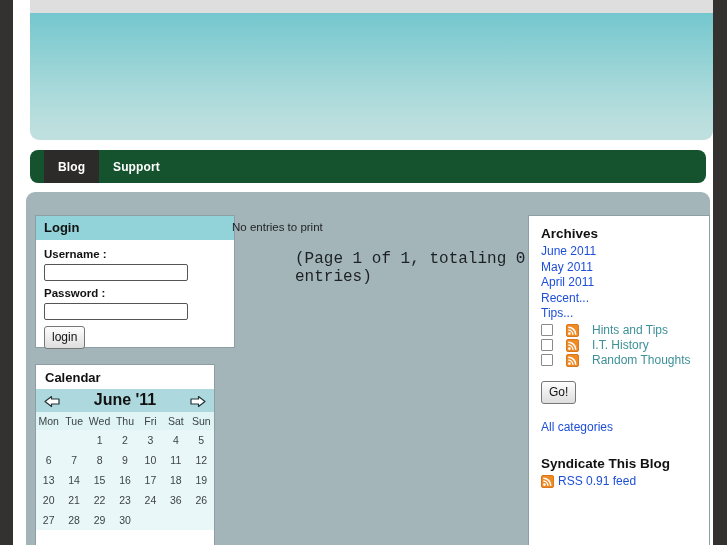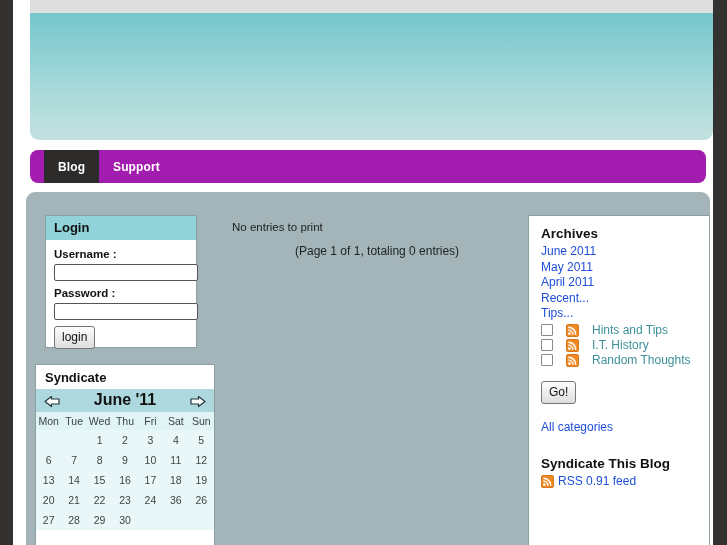--- a/index.html
+++ b/index.html
@@ -41,21 +41,21 @@
     width: 683px; height: 127px;
     border-radius: 0 0 9px 9px;
     background: linear-gradient(to bottom, #74c7ce 0%, #8ccfd3 28%, #a8d9da 60%, #bcdfde 88%, #bfe0df 100%);
   }
 
   
   .navbar {
     position: absolute;
     left: 17px; top: 150px;
     width: 676px; height: 33px;
-    background: #a21caf;
+    background: #14532d;
     border-radius: 8px;
   }
   .nav-items { display: flex; height: 100%; padding-left: 14px; }
   .nav-item {
     display: flex; align-items: center;
     padding: 0 14px;
     color: #ffffff;
     font-size: 12px;
     font-weight: bold;
     letter-spacing: .1px;
@@ -74,21 +74,21 @@
   }
 
   
   .box {
     position: absolute;
     background: #ffffff;
     border: 1px solid #8d9fa4;
   }
 
   
-  #login-box { left: 19px; top: 23px; width: 152px; height: 133px; }
+  #login-box { left: 9px; top: 23px; width: 200px; height: 133px; }
   .login-head {
     background: #92d3da;
     font-size: 13px; font-weight: bold; color: #111;
     padding: 4px 8px 5px 8px;
   }
   .login-body { padding: 6px 8px 8px 8px; }
   .field-label {
     font-size: 11.5px; font-weight: bold; color: #111;
     margin: 2px 0 4px 0;
   }
@@ -137,21 +137,21 @@
   }
 
   
   .content {
     position: absolute;
     left: 206px; top: 29px;
     width: 300px;
     color: #1b2124;
   }
   .no-entries { font-size: 11.5px; }
-  .page-info { font-size: 12px; margin-top: 11px; padding-left: 63px; }
+  .page-info { font-size: 16px; margin-top: 17px; padding-left: 63px; font-family: Liberation Mono, monospace; }
 
   
   #sidebar-box { left: 502px; top: 23px; width: 182px; height: 345px; padding: 10px 12px; }
   .sb-head {
     font-size: 13.5px; font-weight: bold; color: #111;
     margin: 0 0 3px 0;
   }
   .sb-head.spaced { margin-top: 20px; }
   .sb-link {
     display: block;
@@ -201,21 +201,21 @@
         <div class="login-body">
           <div class="field-label">Username :</div>
           <input class="text-input" type="text" value="" placeholder="" style="">
           <div class="field-label">Password :</div>
           <input class="text-input" type="password" value="" placeholder="" style="">
           <button class="btn">login</button>
         </div>
       </div>
 
       <div class="box" id="calendar-box">
-        <div class="cal-title">Syndicate</div>
+        <div class="cal-title">Calendar</div>
         <div class="cal-nav">
           <span class="cal-arrow">
             <svg viewBox="0 0 18 13" width="18" height="13">
               <path d="M8.5 1.5 L2 6.5 L8.5 11.5 L8.5 9 L16 9 L16 4 L8.5 4 Z" fill="#ffffff" stroke="#23343a" stroke-width="1.2" stroke-linejoin="round"></path>
             </svg>
           </span>
           <span>June '11</span>
           <span class="cal-arrow">
             <svg viewBox="0 0 18 13" width="18" height="13">
               <path d="M9.5 1.5 L16 6.5 L9.5 11.5 L9.5 9 L2 9 L2 4 L9.5 4 Z" fill="#ffffff" stroke="#23343a" stroke-width="1.2" stroke-linejoin="round"></path>

